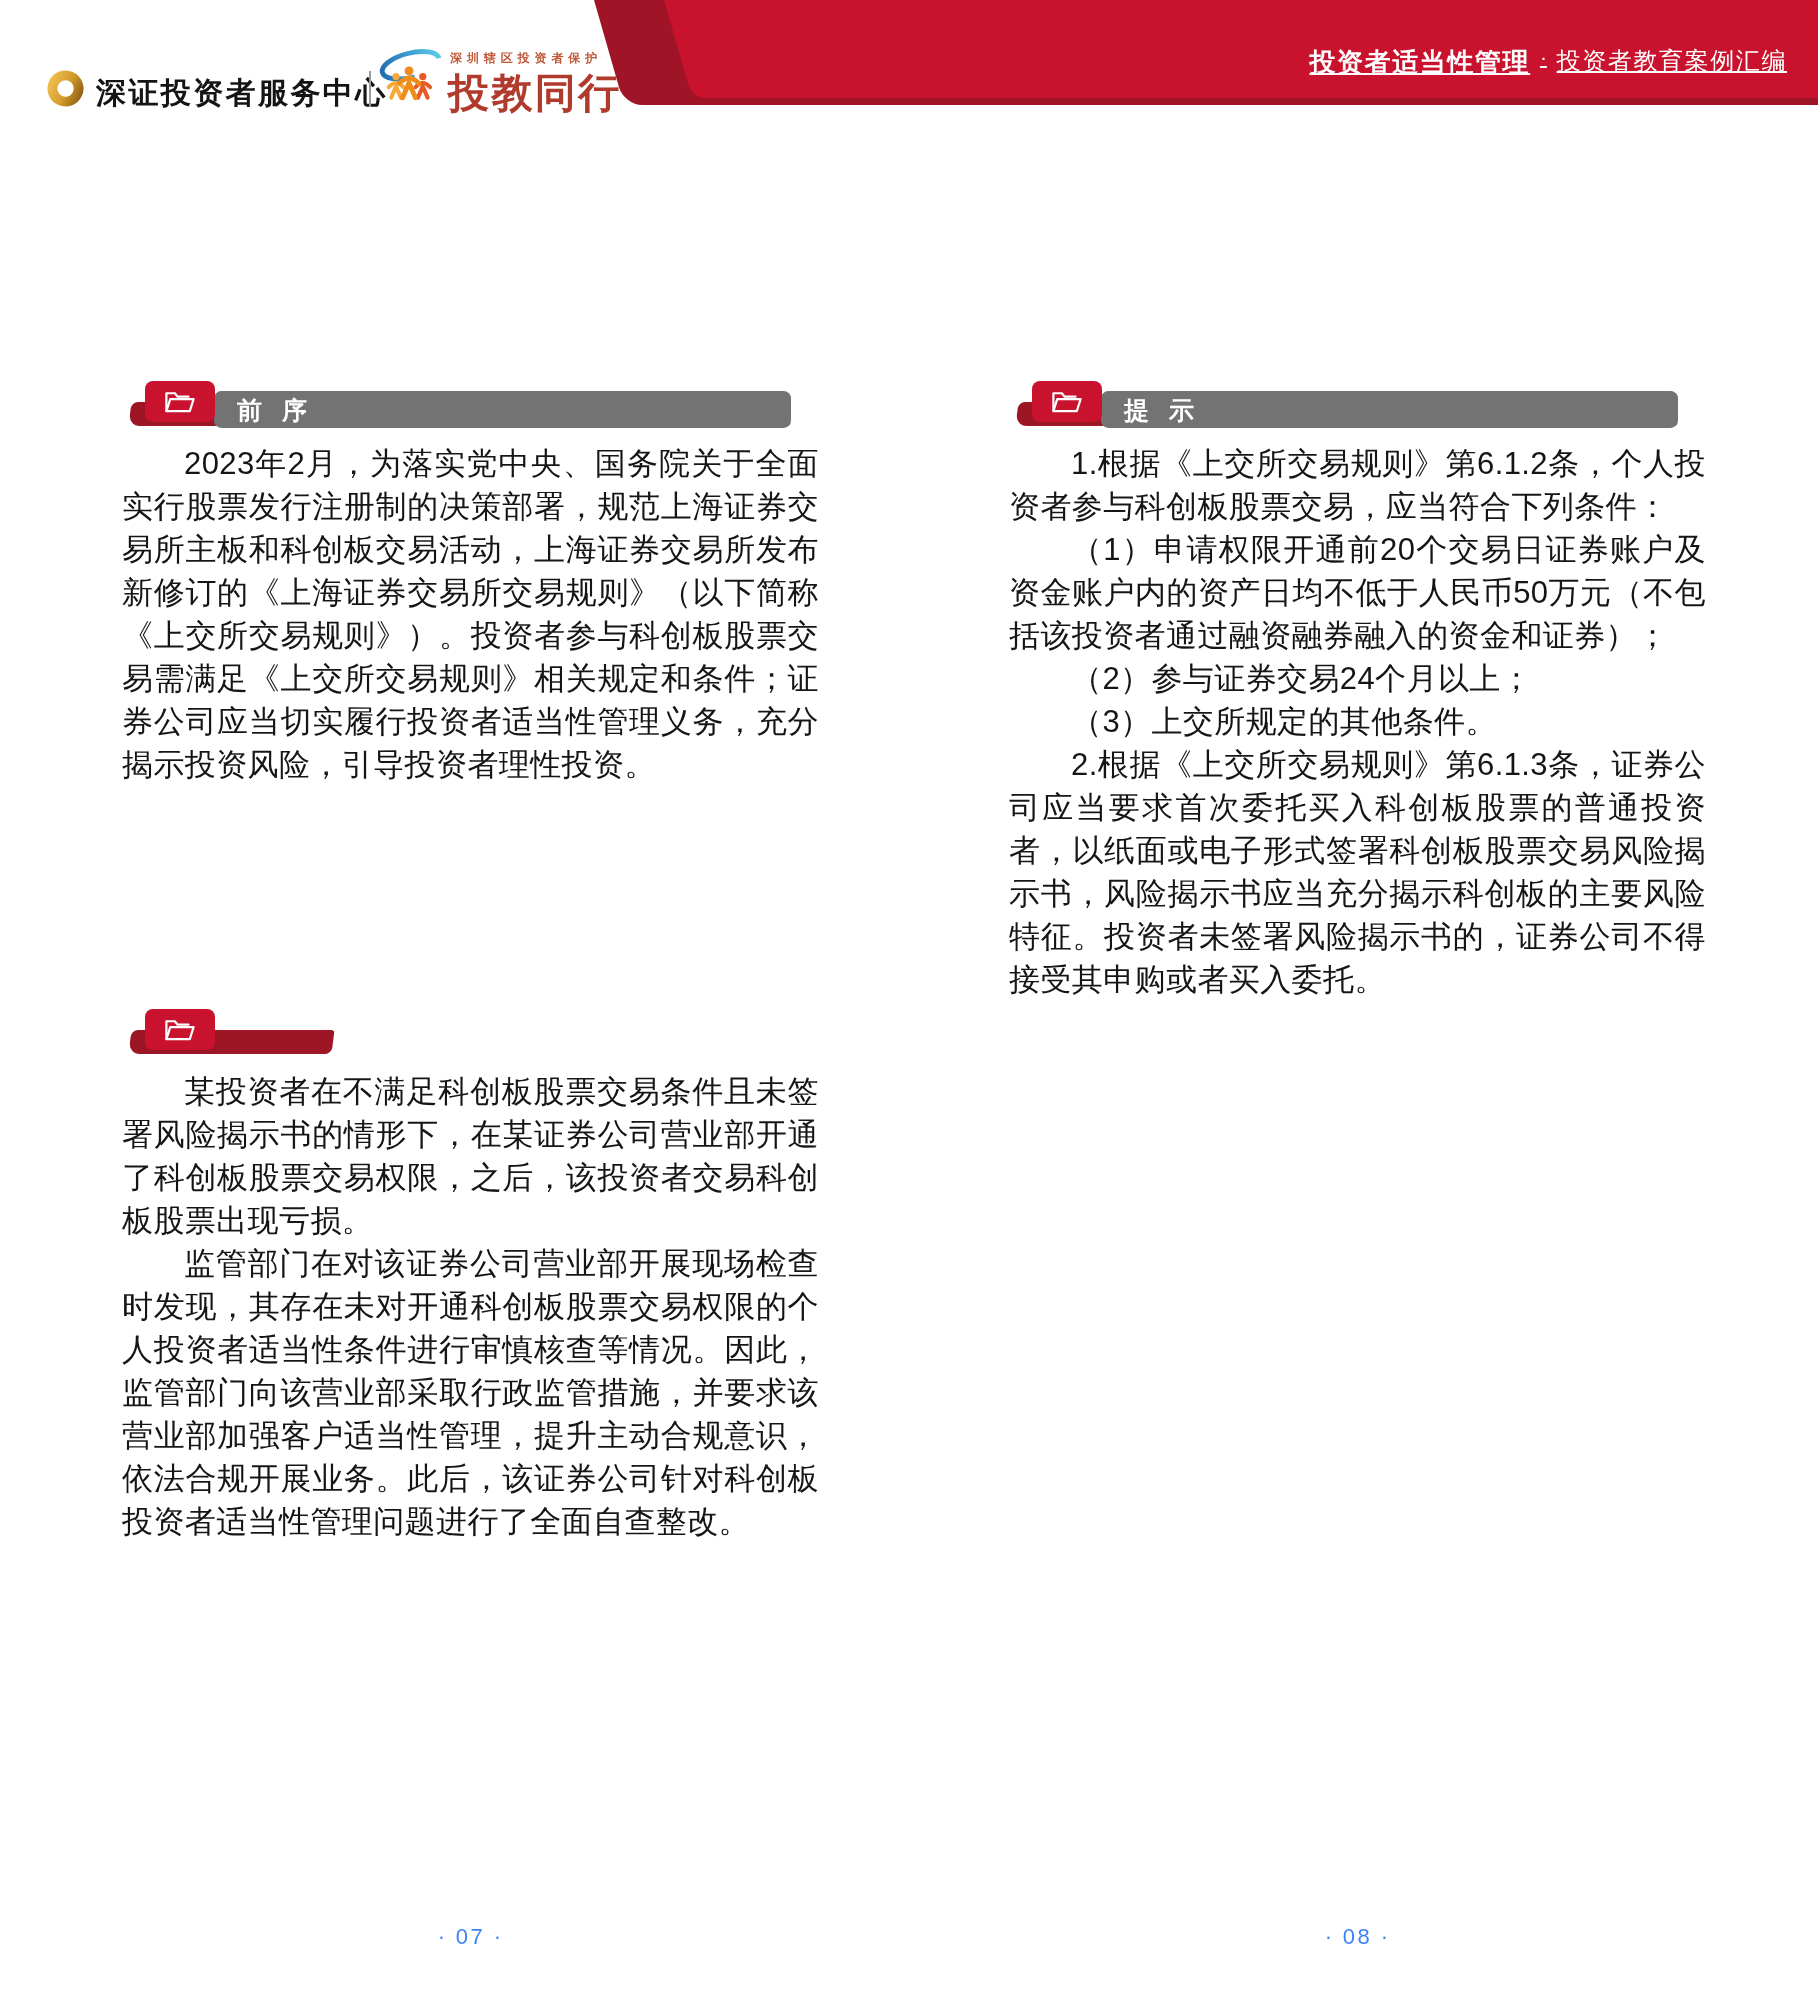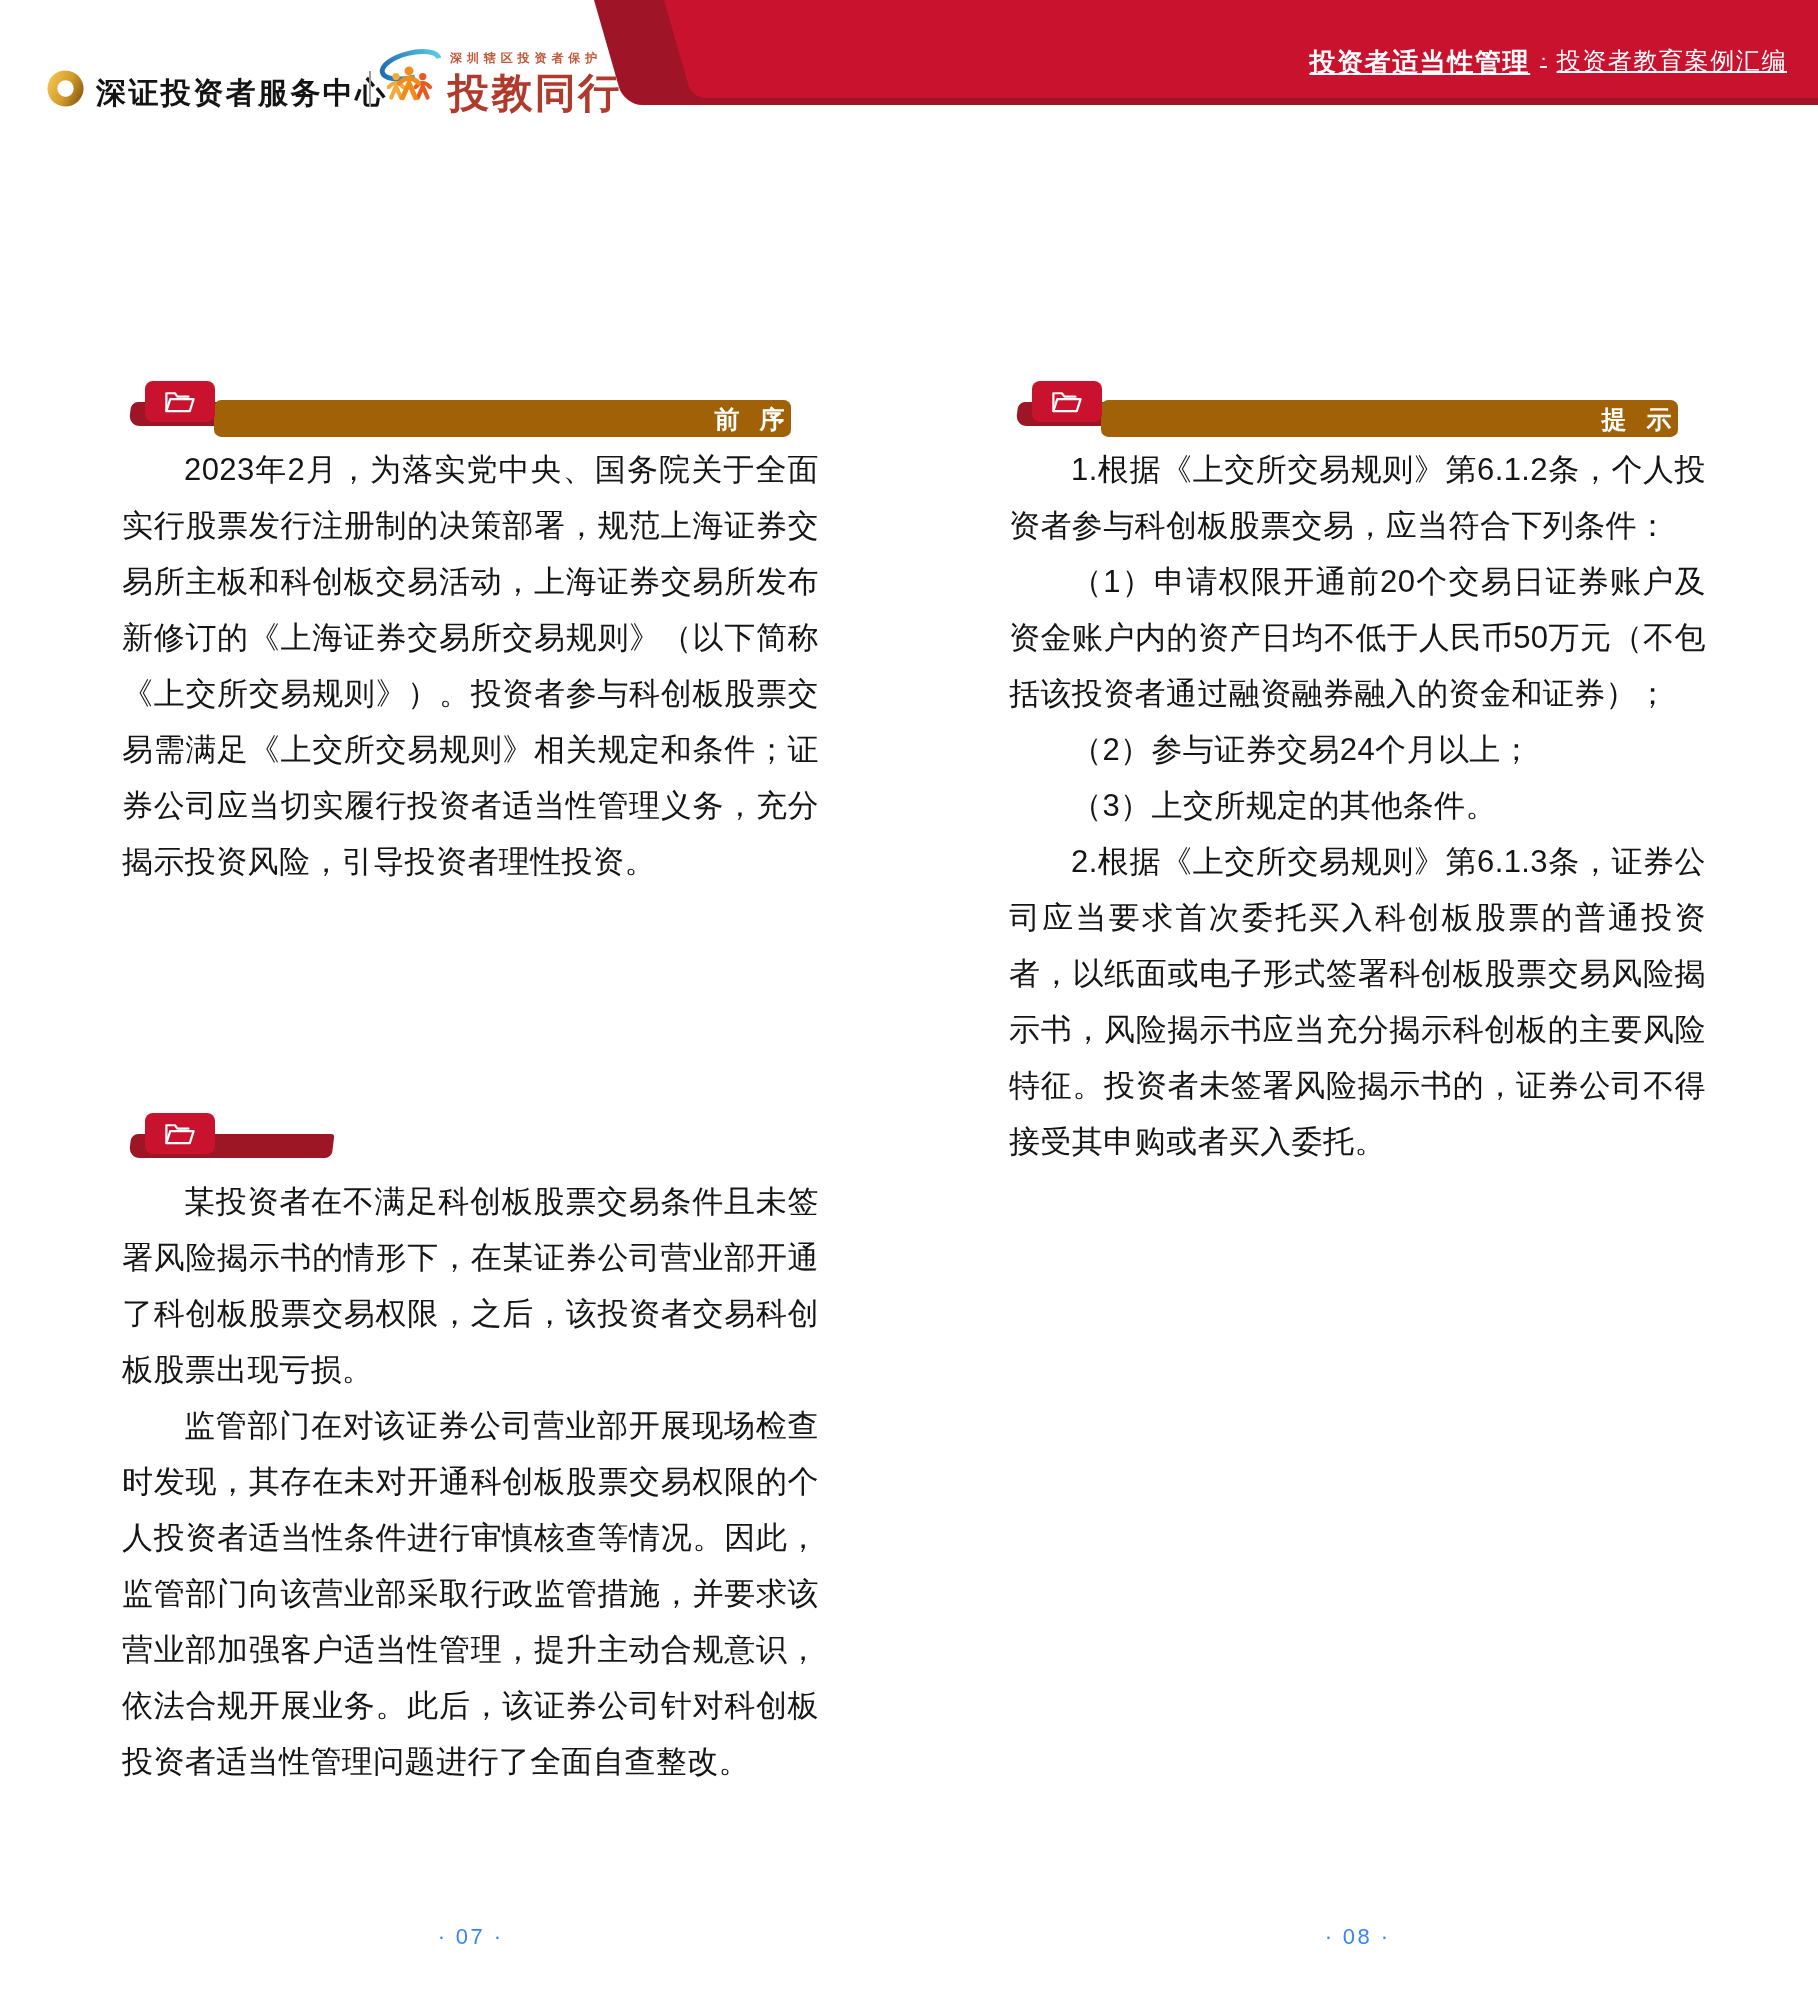--- a/index.html
+++ b/index.html
@@ -50,36 +50,36 @@
   .section + .section{margin-top:223px;}
 
   
   .section-bar{position:relative;height:41px;}
   .bar-ribbon{
     position:absolute;left:8px;top:21px;width:203px;height:24px;
     background:#9C1626;border-radius:6.5px 3.2px 6.5px 11.3px;
     transform:skewX(-7deg);z-index:0;
   }
   .bar-main{
-    position:absolute;left:92px;top:19px;width:577px;height:37px;
-    background:#a16207;border-radius:7.3px;z-index:1;
+    position:absolute;left:92px;top:10px;width:577px;height:37px;
+    background:#737373;border-radius:7.3px;z-index:1;
     color:#fff;font-size:25px;font-weight:bold;letter-spacing:6.5px;
-    line-height:38px;padding-left:23px;box-sizing:border-box;white-space:nowrap;text-align:right;
+    line-height:38px;padding-left:23px;box-sizing:border-box;white-space:nowrap;
   }
   .bar-chip{
     position:absolute;left:23px;top:0;width:70px;height:41px;
     background:#C9122D;border-radius:8px;z-index:2;
     display:flex;align-items:center;justify-content:center;
   }
   .folder-svg{width:34px;height:27.5px;display:block;}
 
   
   .section-paras{margin-top:20px;}
   .para{
-    margin:0;text-indent:2em;font-size:31px;line-height:56px;
+    margin:0;text-indent:2em;font-size:31px;line-height:43px;
     color:#151515;text-align:justify;text-justify:inter-ideograph;
     letter-spacing:0.4px;word-break:break-all;
   }
 
   
   .pagenum{
     position:absolute;top:1924px;width:697px;text-align:center;
     font-size:22px;color:#3b82f6;letter-spacing:2.4px;
   }
   .pagenum-left{left:122px;}

